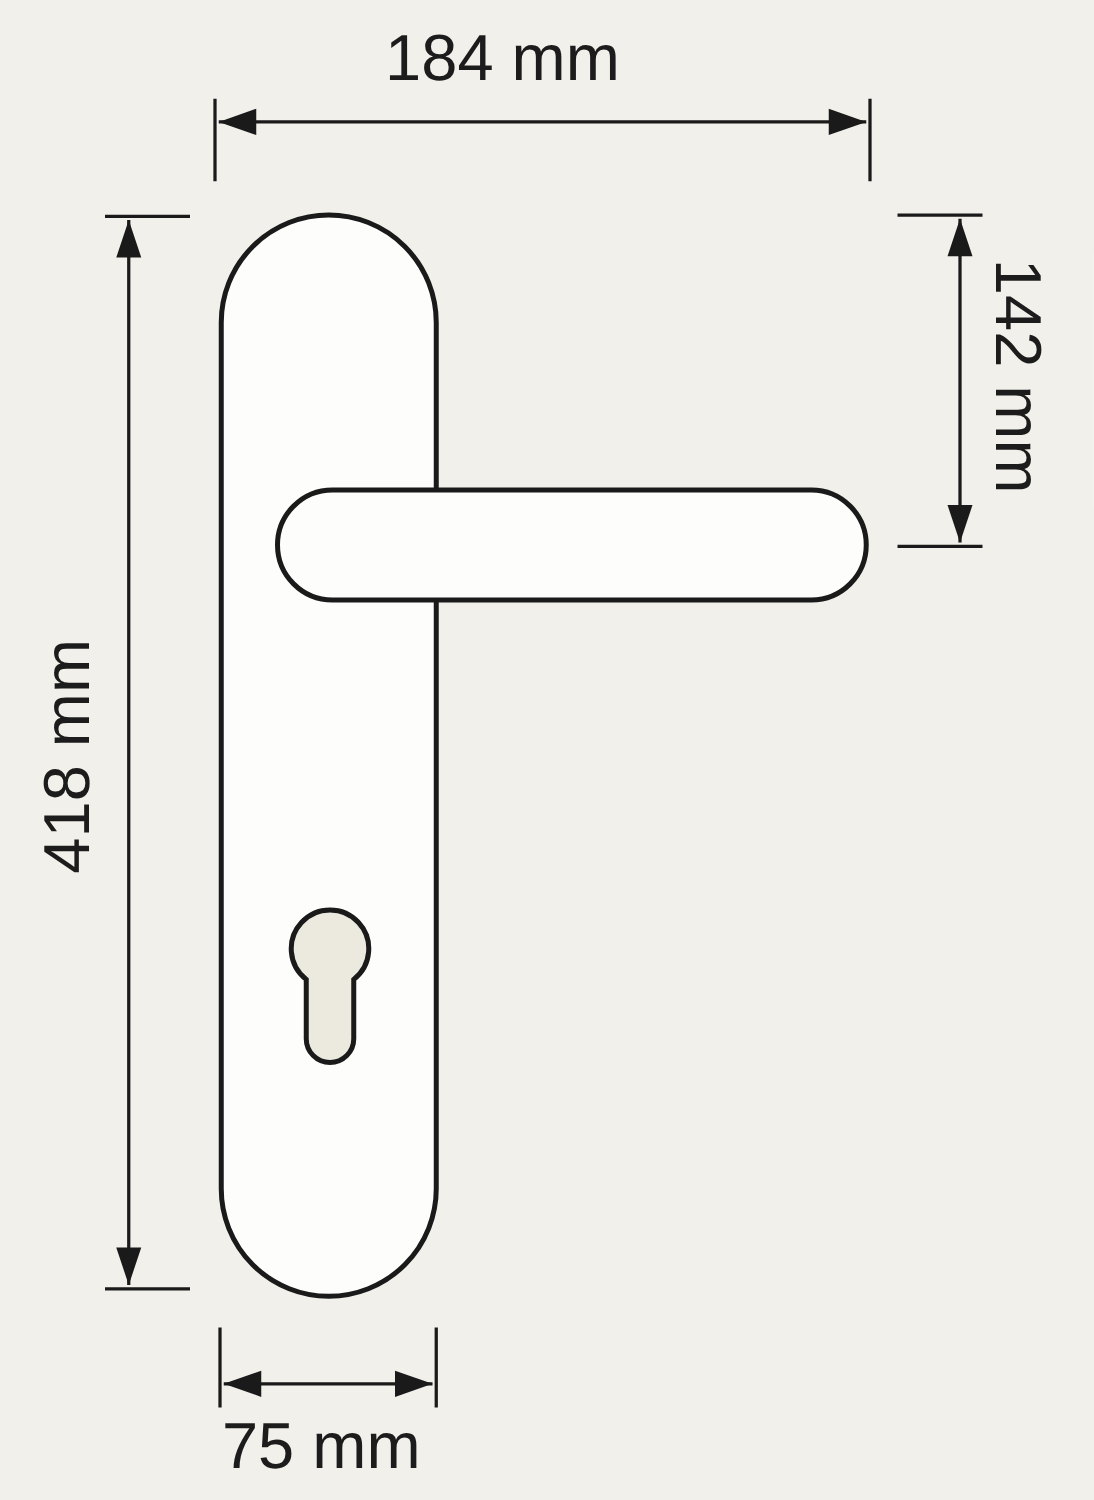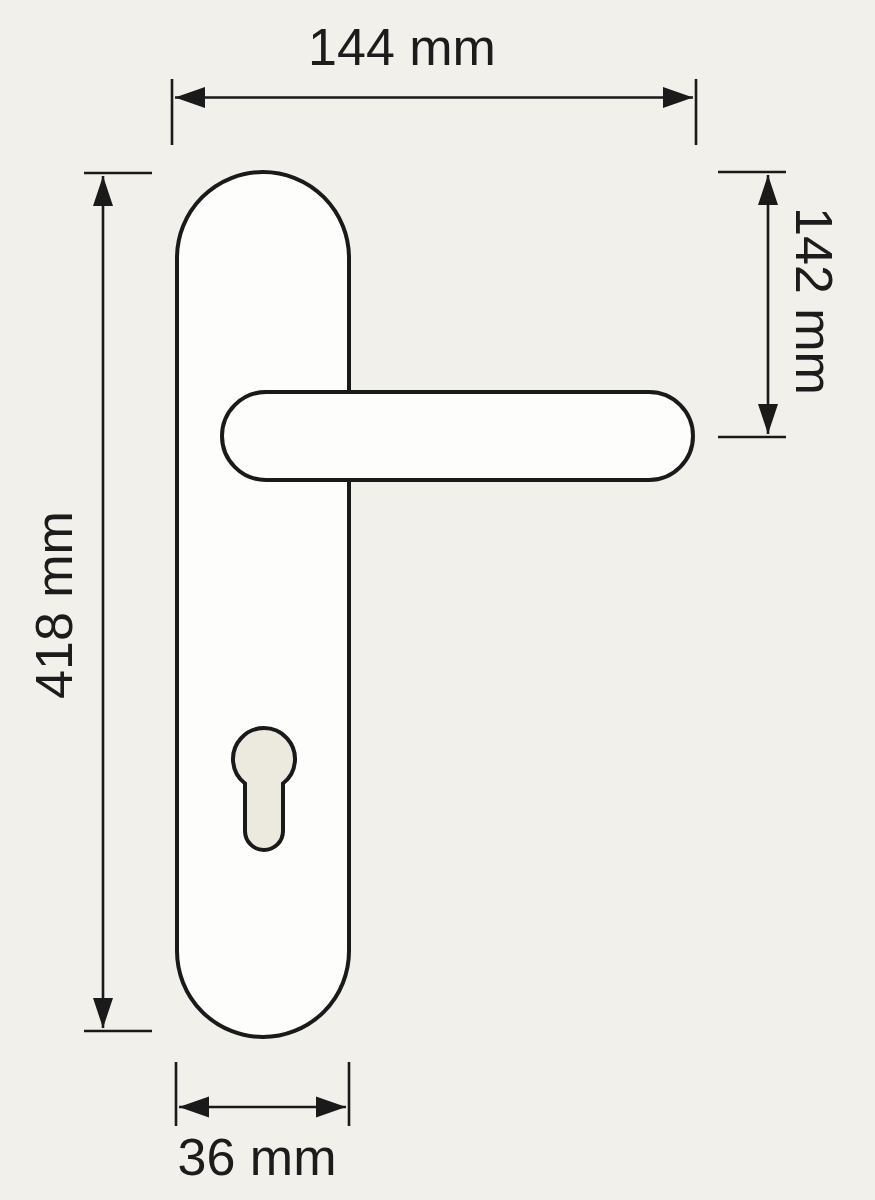--- a/index.html
+++ b/index.html
@@ -88,21 +88,21 @@
 
     <g>
       <line class="tick" x1="176" y1="1062" x2="176" y2="1126"></line>
       <line class="tick" x1="349" y1="1062" x2="349" y2="1126"></line>
       <line class="dim-line" x1="179" y1="1107" x2="346" y2="1107"></line>
       <polygon class="arrowhead" points="179,1107 209,1096.5 209,1117.5"></polygon>
       <polygon class="arrowhead" points="346,1107 316,1096.5 316,1117.5"></polygon>
     </g>
   </svg>
 
-  <div class="dim-label h label-top">144 mm</div>
+  <div class="dim-label h label-top">184 mm</div>
 
   <div class="dim-label rot-cw label-right">142 mm</div>
 
   <div class="dim-label rot-ccw label-left">418 mm</div>
 
-  <div class="dim-label h label-bottom">36 mm</div>
+  <div class="dim-label h label-bottom">75 mm</div>
 
 </div>
 
 </body></html>

